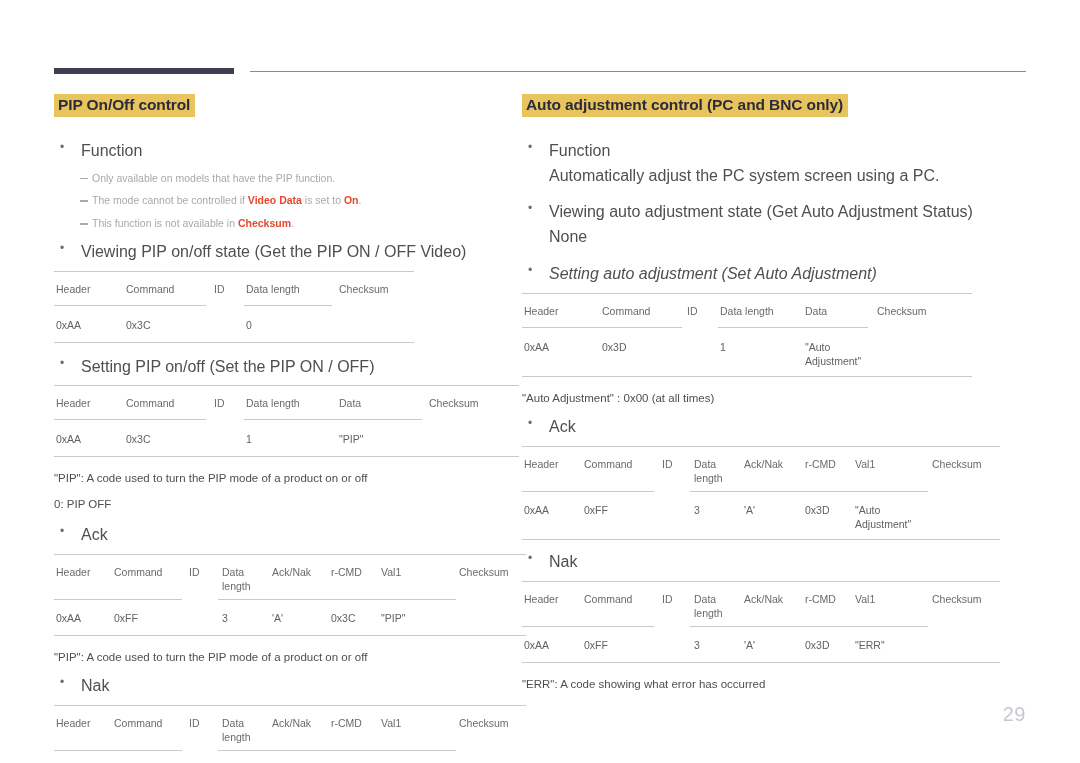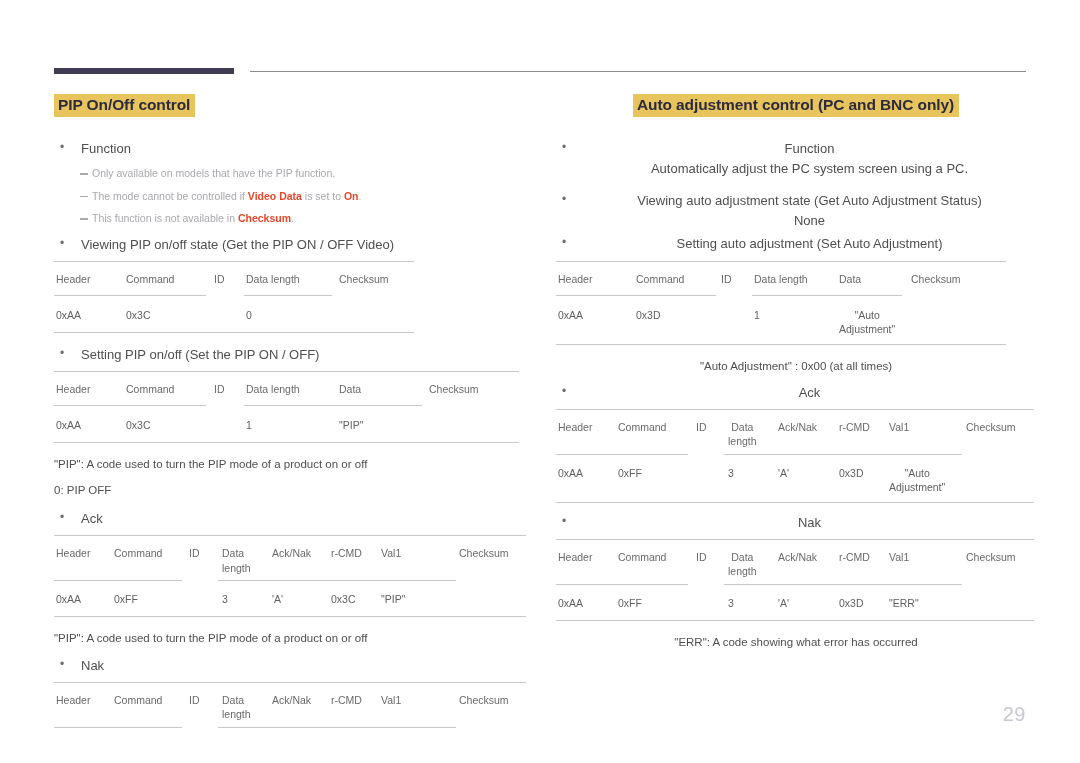--- a/index.html
+++ b/index.html
@@ -46,40 +46,40 @@
     background: #8b8b8b;
   }
 
   
   .col {
     position: absolute;
     top: 94px;
     width: 480px;
   }
   .col-left  { left: 54px; }
-  .col-right { left: 556px; text-align: center; }
+  .col-right { left: 522px; }
 
   
   .sec-head {
     display: inline-block;
     font-size: 15.5px;
     font-weight: bold;
     color: #2c2a3d;
     background: #e8c45c;
     padding: 2px 5px 3px 4px;
     line-height: 1.15;
     letter-spacing: -0.1px;
     margin-bottom: 14px;
   }
 
   
   .bullet {
     position: relative;
     padding-left: 27px;
-    font-size: 13px;
+    font-size: 16px;
     color: #4f4f4f;
     line-height: 1.55;
     margin-top: 8px;
   }
   .bullet::before {
     content: "•";
     position: absolute;
     left: 6px;
     top: -1px;
     font-size: 12px;
@@ -321,21 +321,21 @@
     <div class="bullet">
       <span>Function</span>
       <span class="sub">Automatically adjust the PC system screen using a PC.</span>
     </div>
 
     <div class="bullet" style="margin-top:12px;">
       <span>Viewing auto adjustment state (Get Auto Adjustment Status)</span>
       <span class="sub">None</span>
     </div>
 
-    <div class="bullet" style="margin-top:3px;">Setting auto adjustment (Set Auto Adjustment)</div>
+    <div class="bullet" style="margin-top:12px;font-style:italic;">Setting auto adjustment (Set Auto Adjustment)</div>
 
     
     <div class="tbl" style="width:450px;">
       <div class="top-line"></div>
       <div class="trow hdr">
         <div class="cell" style="left:2px;">Header</div>
         <div class="cell" style="left:80px;">Command</div>
         <div class="cell" style="left:165px;">ID</div>
         <div class="cell" style="left:198px;">Data length</div>
         <div class="cell" style="left:283px;">Data</div>

